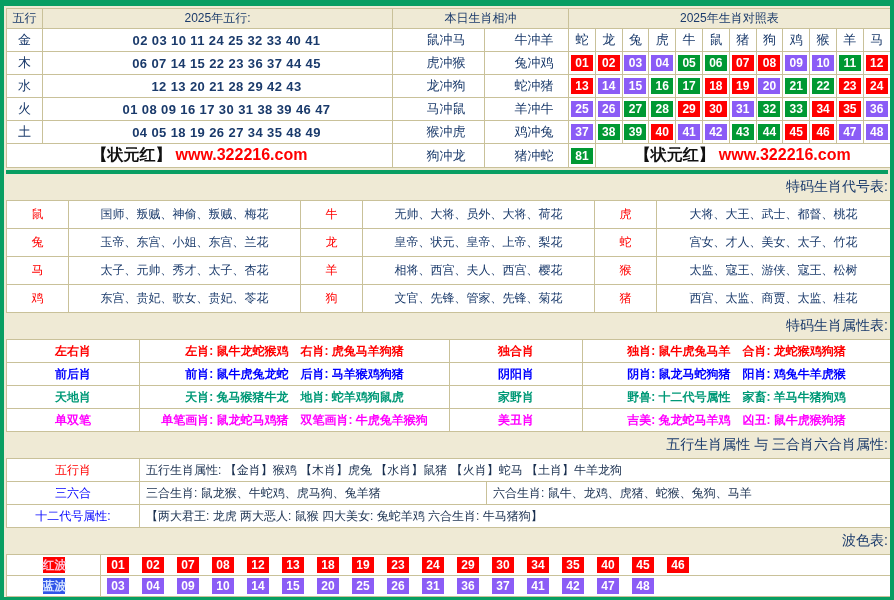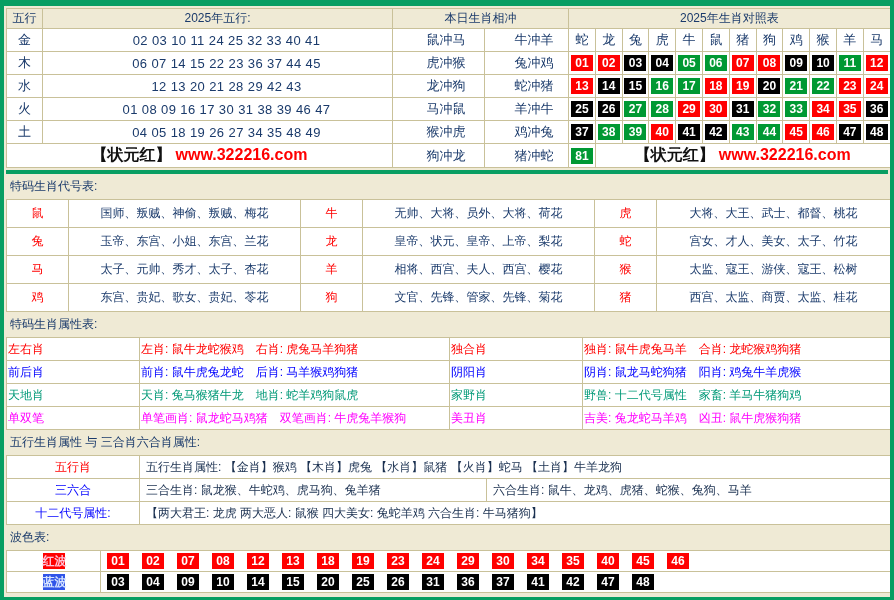--- a/index.html
+++ b/index.html
@@ -8,39 +8,39 @@
     background:#EFEAD5;
     border-left:4px solid #089E62;border-right:4px solid #089E62;
     border-top:6px solid #089E62;border-bottom:3px solid #089E62;
     font-family:"Liberation Sans","DejaVu Sans",sans-serif;
     color:#1A3A6B;overflow:hidden;
   }
   .inner{padding:0 2px;}
   table{border-collapse:collapse;table-layout:fixed;background:#fff;margin:2px auto 0 auto;width:884px;}
   td,th{border:1px solid #C9C199;overflow:hidden;white-space:nowrap;font-weight:normal;}
   .sep{height:4px;background:#089E62;margin-top:2px;}
-  .title{font-size:12px;color:#1A3A6B;padding:4px 0 2px 4px;text-align:left;}
+  .title{font-size:14px;color:#1A3A6B;padding:4px 0 2px 4px;text-align:right;}
   
   #top-table th{background:#EFEAD5;font-size:12px;height:17px;color:#1A3A6B;}
   #top-table td{height:20px;font-size:13px;text-align:center;}
   .el-name{text-align:center;}
-  .el-nums{text-align:left;padding-left:19px;letter-spacing:.4px;}
+  .el-nums{text-align:left;padding-left:19px;letter-spacing:.4px;font-weight:bold;}
   .clash{text-align:left;padding-left:16px;font-size:12px;margin-top:44px;}
   .zh-cell{font-size:13px;}
   .chip{display:inline-block;min-width:20px;height:16px;line-height:16px;padding:0 1px;
         color:#fff;font-weight:bold;font-size:12px;text-align:center;vertical-align:middle;}
-  .bg-red{background:#FF0000;} .bg-blue{background:#000000;} .bg-green{background:#009933;}
+  .bg-red{background:#FF0000;} .bg-blue{background:#8b5cf6;} .bg-green{background:#009933;}
   .banner-cell{height:22px;text-align:center;}
   .brand{font-size:16px;font-weight:bold;color:#111111;}
   .site{font-size:16px;font-weight:bold;color:#FF0000;margin-left:4px;}
   
   #code-table td{height:25px;font-size:12px;text-align:center;}
   .code-zodiac{color:#FF0000;font-size:13px;}
   
-  #attr-table td{height:20px;font-size:12px;text-align:left;}
+  #attr-table td{height:20px;font-size:12px;text-align:center;font-weight:bold;}
   .c-red{color:#FF0000;} .c-blue{color:#0000FF;} .c-teal{color:#009977;} .c-magenta{color:#FF00FF;}
   .c-navy{color:#1A3A6B;}
   
   #wuxing-table td{height:20px;font-size:12px;}
   #wuxing-table td.lbl{text-align:center;}
   #wuxing-table td.cnt{text-align:left;padding-left:6px;color:#1A3050;}
   
   #wave-table td{height:18px;font-size:12px;}
   .wave-label-cell{text-align:center;}
   .wlabel{display:inline-block;width:22px;height:16px;line-height:16px;font-size:12px;font-weight:bold;text-align:center;}

